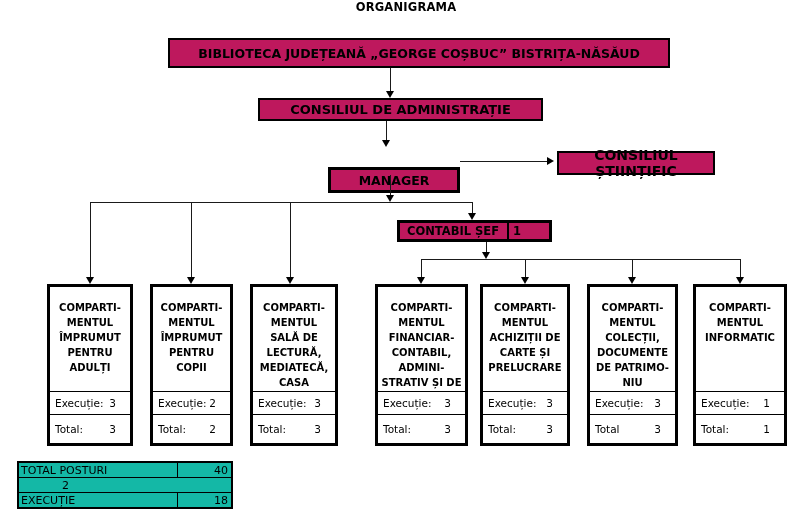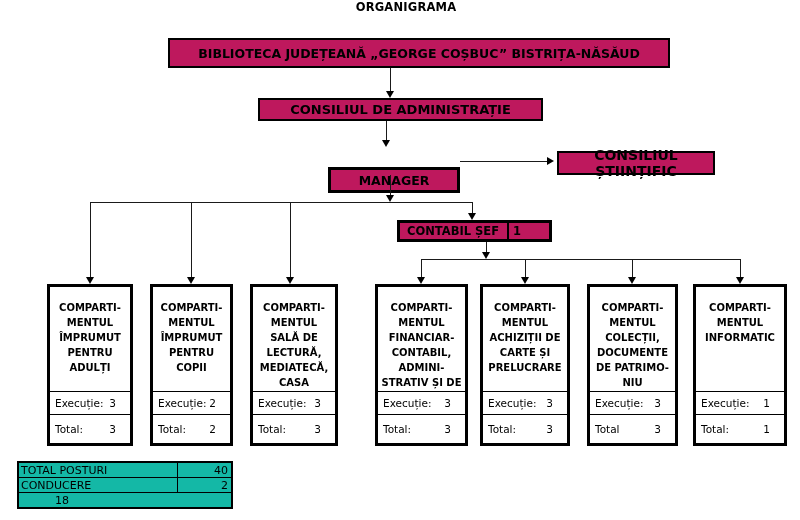--- a/index.html
+++ b/index.html
@@ -229,21 +229,21 @@
       <span>1</span>
     </div>
   </div>
 
   <div class="summary">
     <div class="s-row">
       <span class="s-label">TOTAL POSTURI</span>
       <span class="s-value">40</span>
     </div>
     <div class="s-row">
-      <span class="s-label">CONDUCERE</span>
       <span class="s-value">2</span>
     </div>
     <div class="s-row">
+      <span class="s-label">EXECUȚIE</span>
       <span class="s-value">18</span>
     </div>
   </div>
 
 </div>
 
 </body></html>

